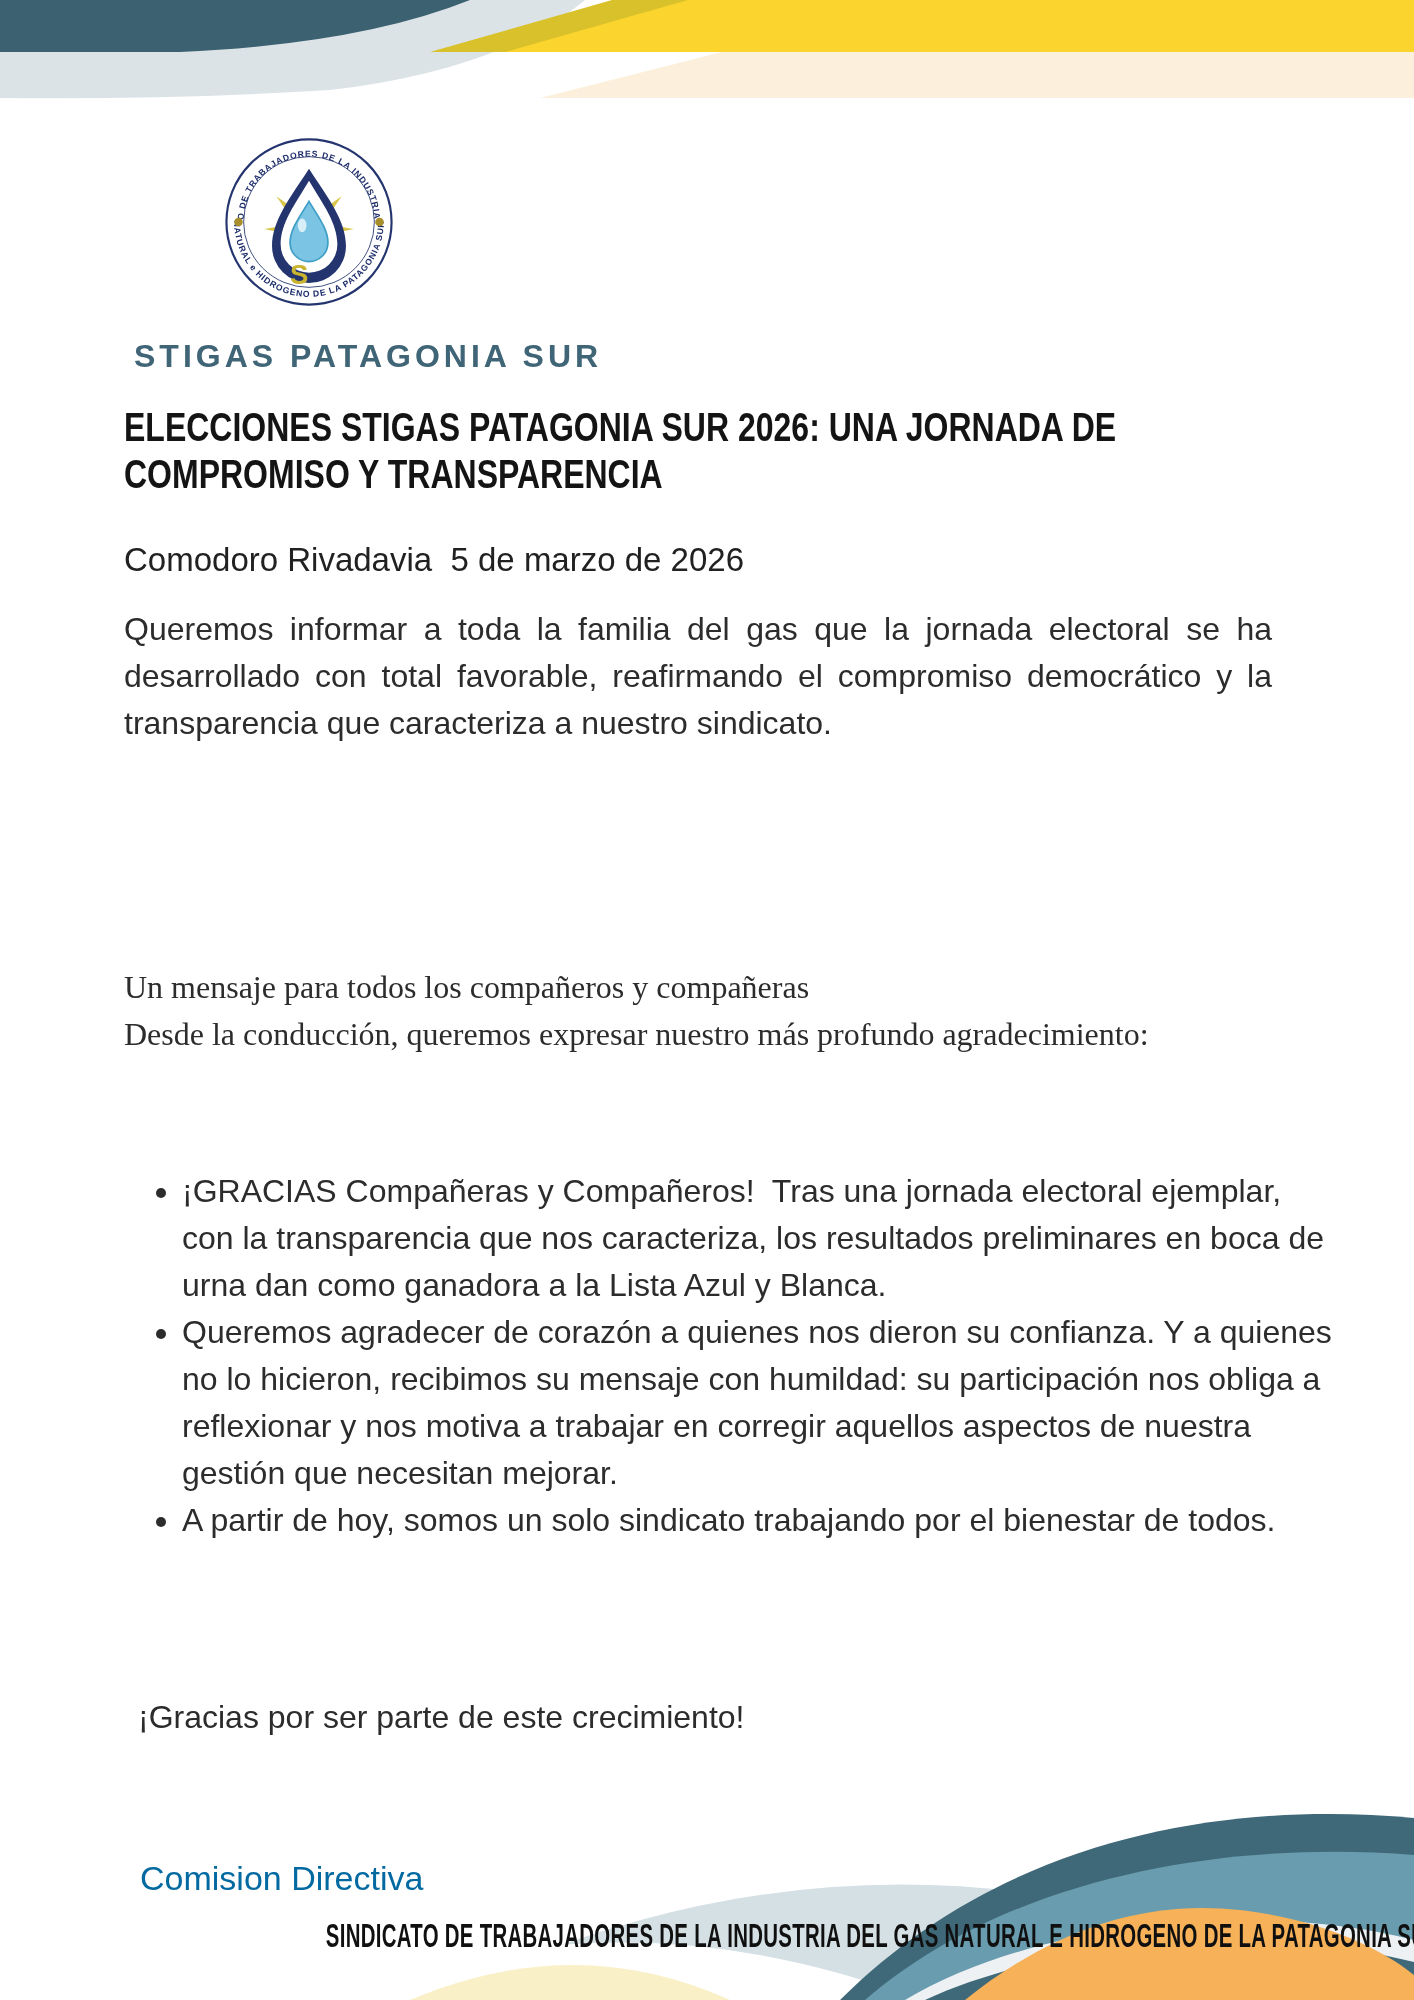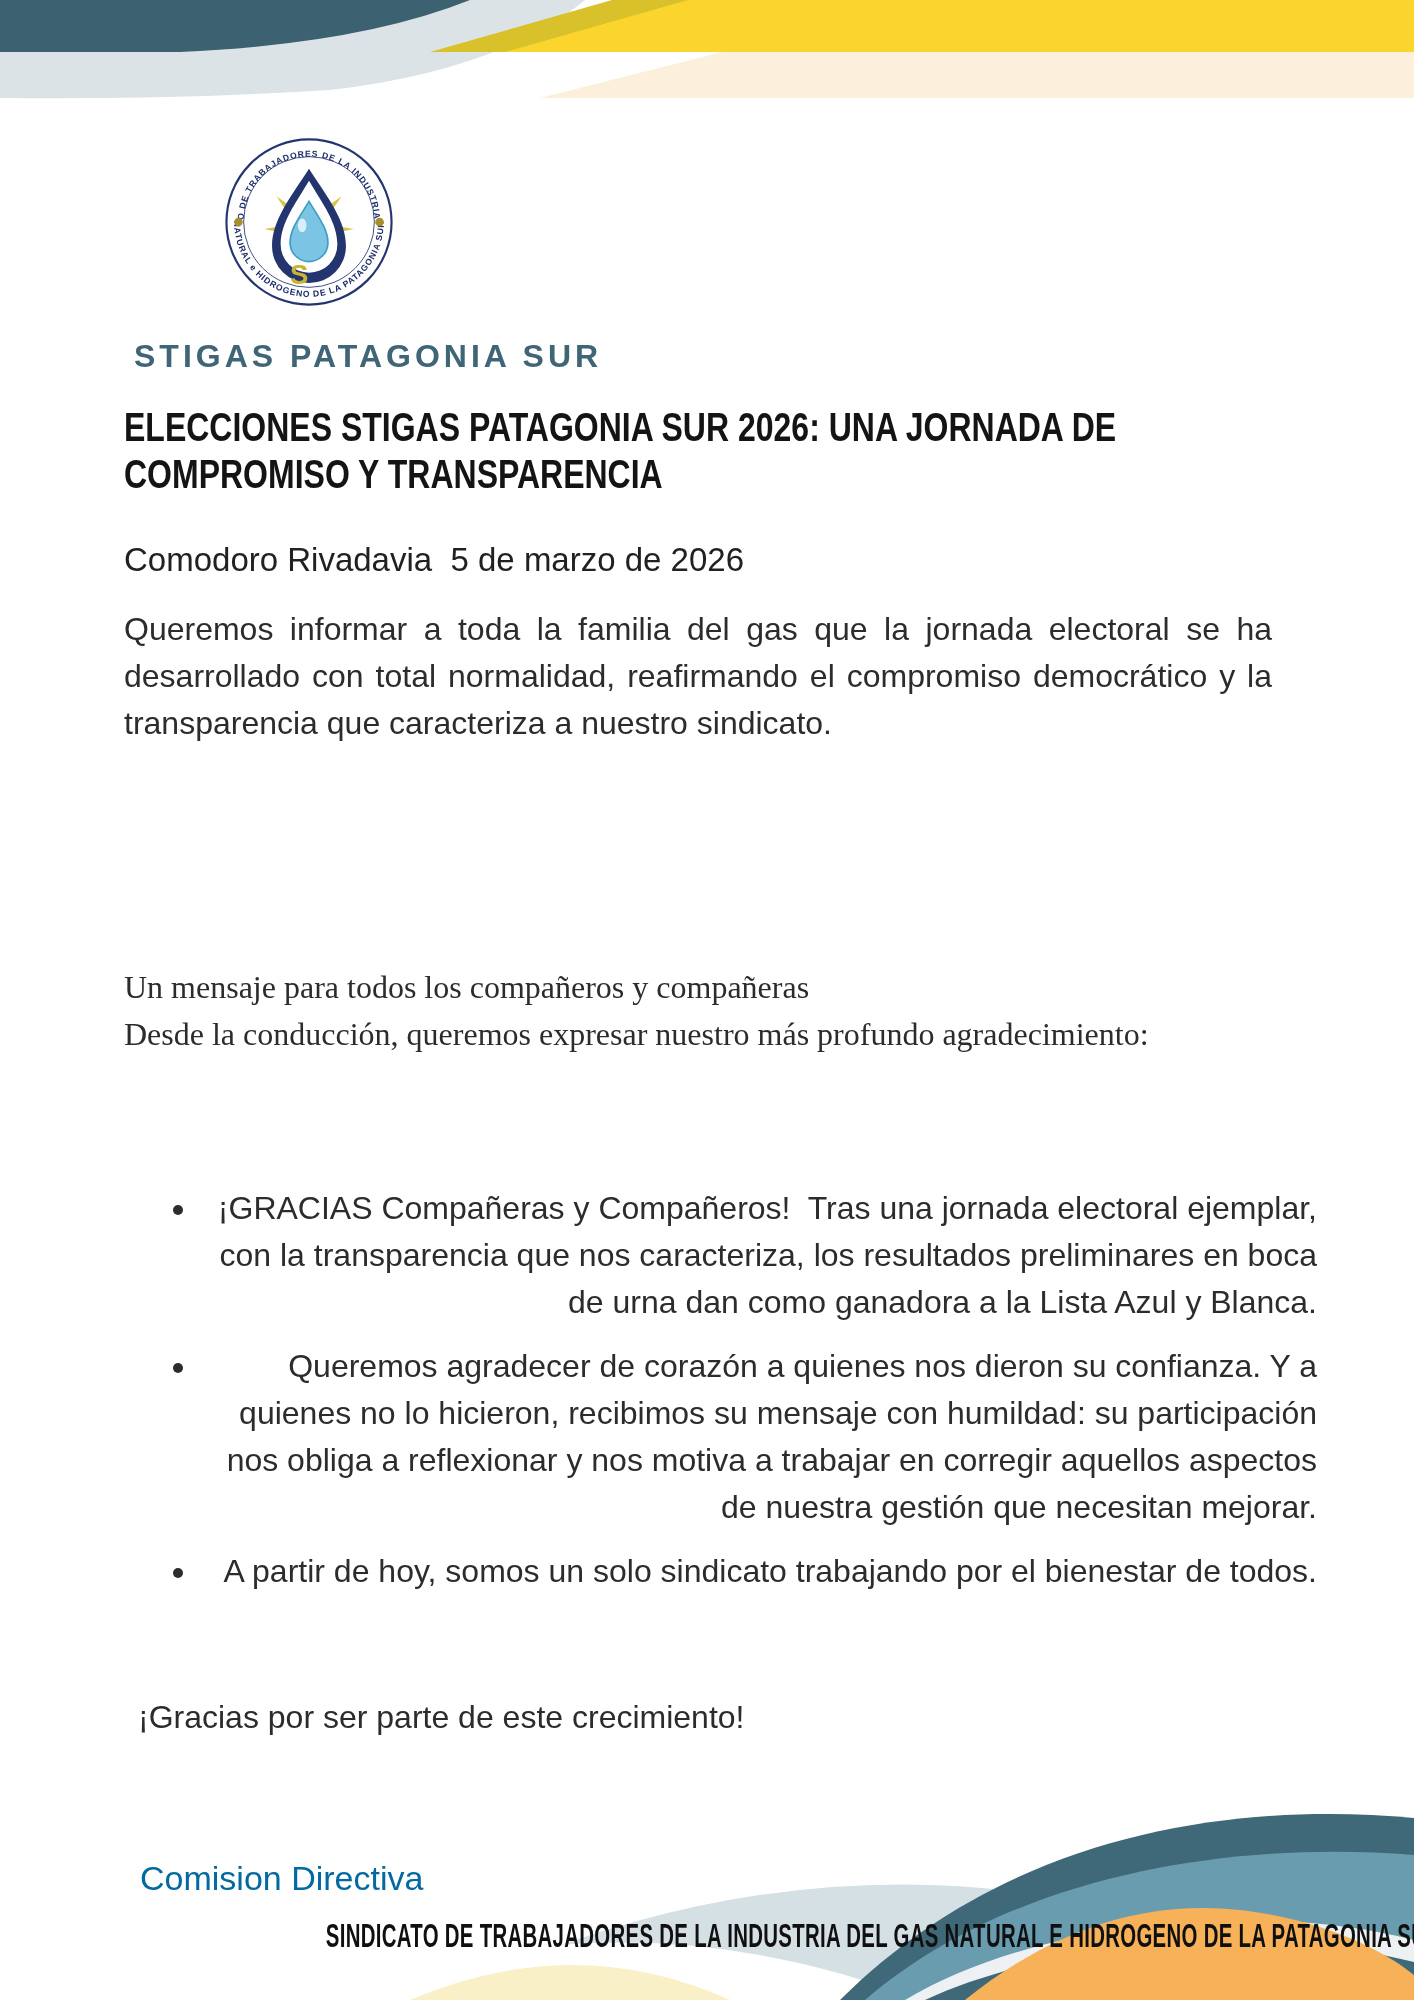--- a/index.html
+++ b/index.html
@@ -46,21 +46,21 @@
   .body-text{font-size:32px;line-height:47px;color:#2c2c2c;}
   .para-block{top:606px;left:124px;width:1148px;text-align:justify;}
   .para-block p{margin:0;}
   .msg-block{top:964px;left:124px;width:1148px;font-family:Liberation Serif, serif;}
   .msg-block p{margin:0;}
 
   .bullet-list{
     top:1168px;left:124px;width:1152px;
     margin:0;padding:0 0 0 58px;list-style:disc;
   }
-  .bullet-list li{margin:17px;padding:0;text-align:right;}
+  .bullet-list li{margin:0;padding:0;}
 
   .closing-block{top:1694px;left:138px;width:1140px;}
   .closing-block p{margin:0;}
 
   .signature{
     top:1858px;left:140px;
     font-size:34px;color:#0369a1;line-height:1.2;
   }
 
   
@@ -114,21 +114,21 @@
     <text x="78" y="172" font-size="32" font-weight="bold" fill="#C9B42F">S</text>
   </svg>
 
   <div class="abs org-title">STIGAS PATAGONIA SUR</div>
 
   <div class="abs headline">ELECCIONES STIGAS PATAGONIA SUR 2026: UNA JORNADA DE COMPROMISO Y TRANSPARENCIA</div>
 
   <div class="abs dateline">Comodoro Rivadavia&nbsp; 5 de marzo de 2026</div>
 
   <div class="abs para-block body-text">
-    <p>Queremos informar a toda la familia del gas que la jornada electoral se ha desarrollado con total normalidad, reafirmando el compromiso democrático y la transparencia que caracteriza a nuestro sindicato.</p>
+    <p>Queremos informar a toda la familia del gas que la jornada electoral se ha desarrollado con total favorable, reafirmando el compromiso democrático y la transparencia que caracteriza a nuestro sindicato.</p>
   </div>
 
   <div class="abs msg-block body-text">
     <p>Un mensaje para todos los compañeros y compañeras</p>
     <p>Desde la conducción, queremos expresar nuestro más profundo agradecimiento:</p>
   </div>
 
   <ul class="abs bullet-list body-text">
     <li>¡GRACIAS Compañeras y Compañeros!&nbsp; Tras una jornada electoral ejemplar, con la transparencia que nos caracteriza, los resultados preliminares en boca de urna dan como ganadora a la Lista Azul y Blanca.</li>
     <li>Queremos agradecer de corazón a quienes nos dieron su confianza. Y a quienes no lo hicieron, recibimos su mensaje con humildad: su participación nos obliga a reflexionar y nos motiva a trabajar en corregir aquellos aspectos de nuestra gestión que necesitan mejorar.</li>

